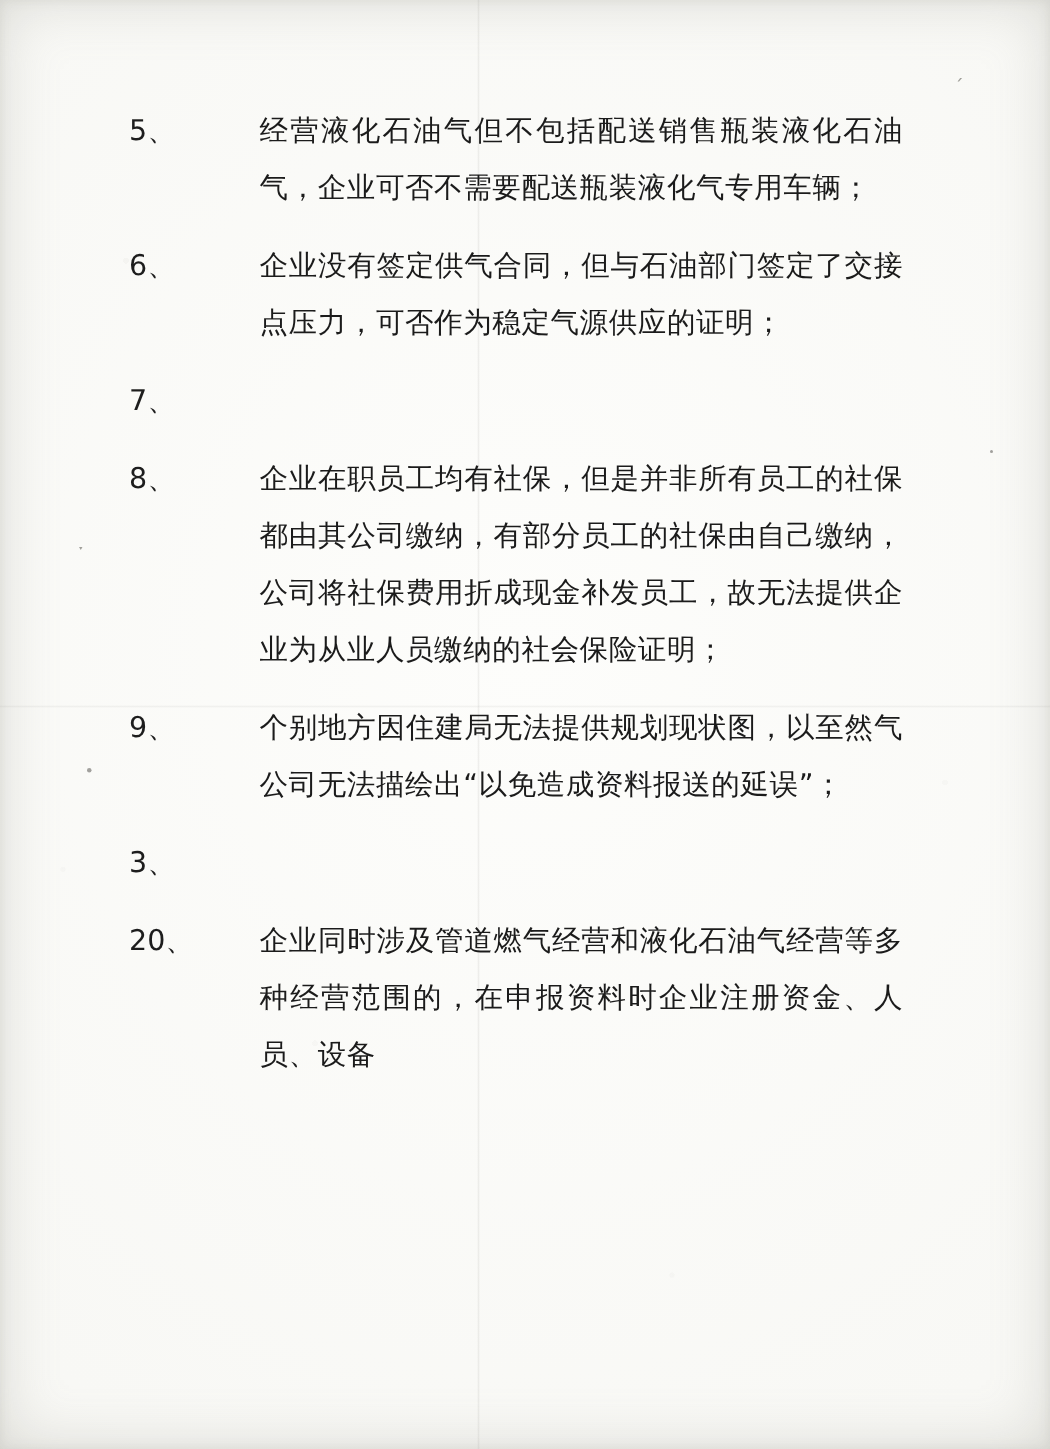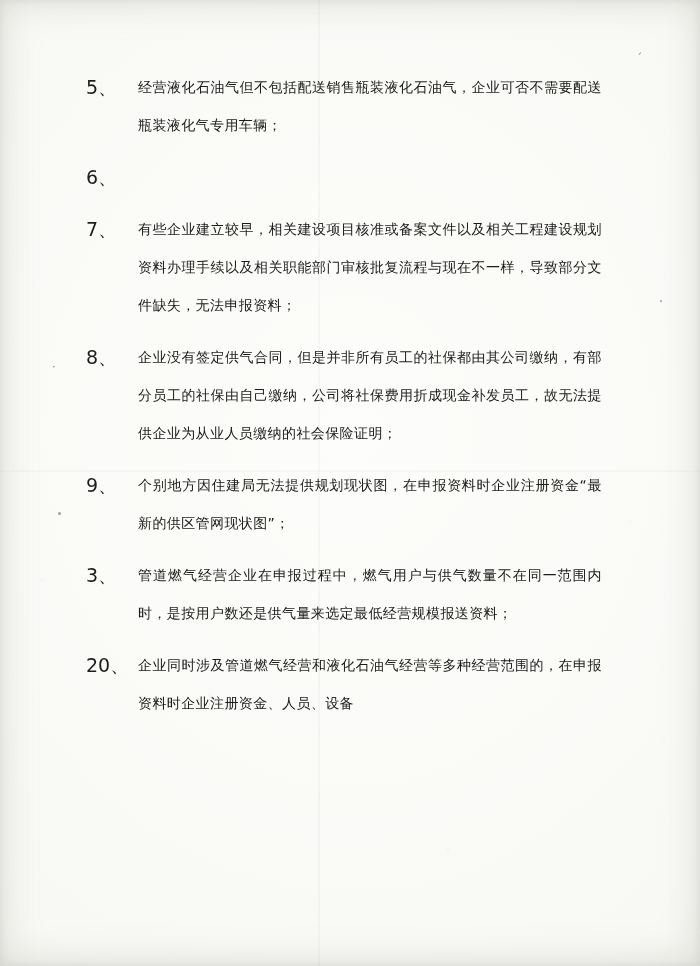--- a/index.html
+++ b/index.html
@@ -76,26 +76,27 @@
     text-align: left;
     font-family: "DejaVu Sans", sans-serif;
     font-size: 19px;
     line-height: 38px;
     color: #1d1d1d;
     white-space: nowrap;
   }
   .item-body {
     flex: 1 1 auto;
     font-family: "DejaVu Sans", sans-serif;
-    font-size: 14px;
+    font-size: 19px;
     line-height: 38px;
     color: #1b1b1b;
     letter-spacing: .4px;
     text-align: justify;
     text-justify: inter-ideograph;
+    margin-left: 35px;
   }
 
   
   .ink-mark {
     position: absolute;
     background: rgba(90,88,84,.55);
     border-radius: 50%;
     pointer-events: none;
   }
   .ink-tick {
@@ -122,41 +123,40 @@
 
   <div class="content">
 
     <div class="item">
       <div class="item-num">5、</div>
       <div class="item-body">经营液化石油气但不包括配送销售瓶装液化石油气，企业可否不需要配送瓶装液化气专用车辆；</div>
     </div>
 
     <div class="item">
       <div class="item-num">6、</div>
+      <div class="item-body">企业没有签定供气合同，但与石油部门签定了交接点压力，可否作为稳定气源供应的证明；</div>
     </div>
 
     <div class="item">
       <div class="item-num">7、</div>
-      <div class="item-body">有些企业建立较早，相关建设项目核准或备案文件以及相关工程建设规划资料办理手续以及相关职能部门审核批复流程与现在不一样，导致部分文件缺失，无法申报资料；</div>
     </div>
 
     <div class="item">
       <div class="item-num">8、</div>
-      <div class="item-body">企业没有签定供气合同，但是并非所有员工的社保都由其公司缴纳，有部分员工的社保由自己缴纳，公司将社保费用折成现金补发员工，故无法提供企业为从业人员缴纳的社会保险证明；</div>
+      <div class="item-body">企业在职员工均有社保，但是并非所有员工的社保都由其公司缴纳，有部分员工的社保由自己缴纳，公司将社保费用折成现金补发员工，故无法提供企业为从业人员缴纳的社会保险证明；</div>
     </div>
 
     <div class="item">
       <div class="item-num">9、</div>
-      <div class="item-body">个别地方因住建局无法提供规划现状图，在申报资料时企业注册资金“最新的供区管网现状图”；</div>
+      <div class="item-body">个别地方因住建局无法提供规划现状图，以至然气公司无法描绘出“以免造成资料报送的延误”；</div>
     </div>
 
 
     <div class="item">
       <div class="item-num">3、</div>
-      <div class="item-body">管道燃气经营企业在申报过程中，燃气用户与供气数量不在同一范围内时，是按用户数还是供气量来选定最低经营规模报送资料；</div>
     </div>
 
     <div class="item">
       <div class="item-num">20、</div>
       <div class="item-body">企业同时涉及管道燃气经营和液化石油气经营等多种经营范围的，在申报资料时企业注册资金、人员、设备</div>
     </div>
 
   </div>
 
   <div class="edge-shadow"></div>

